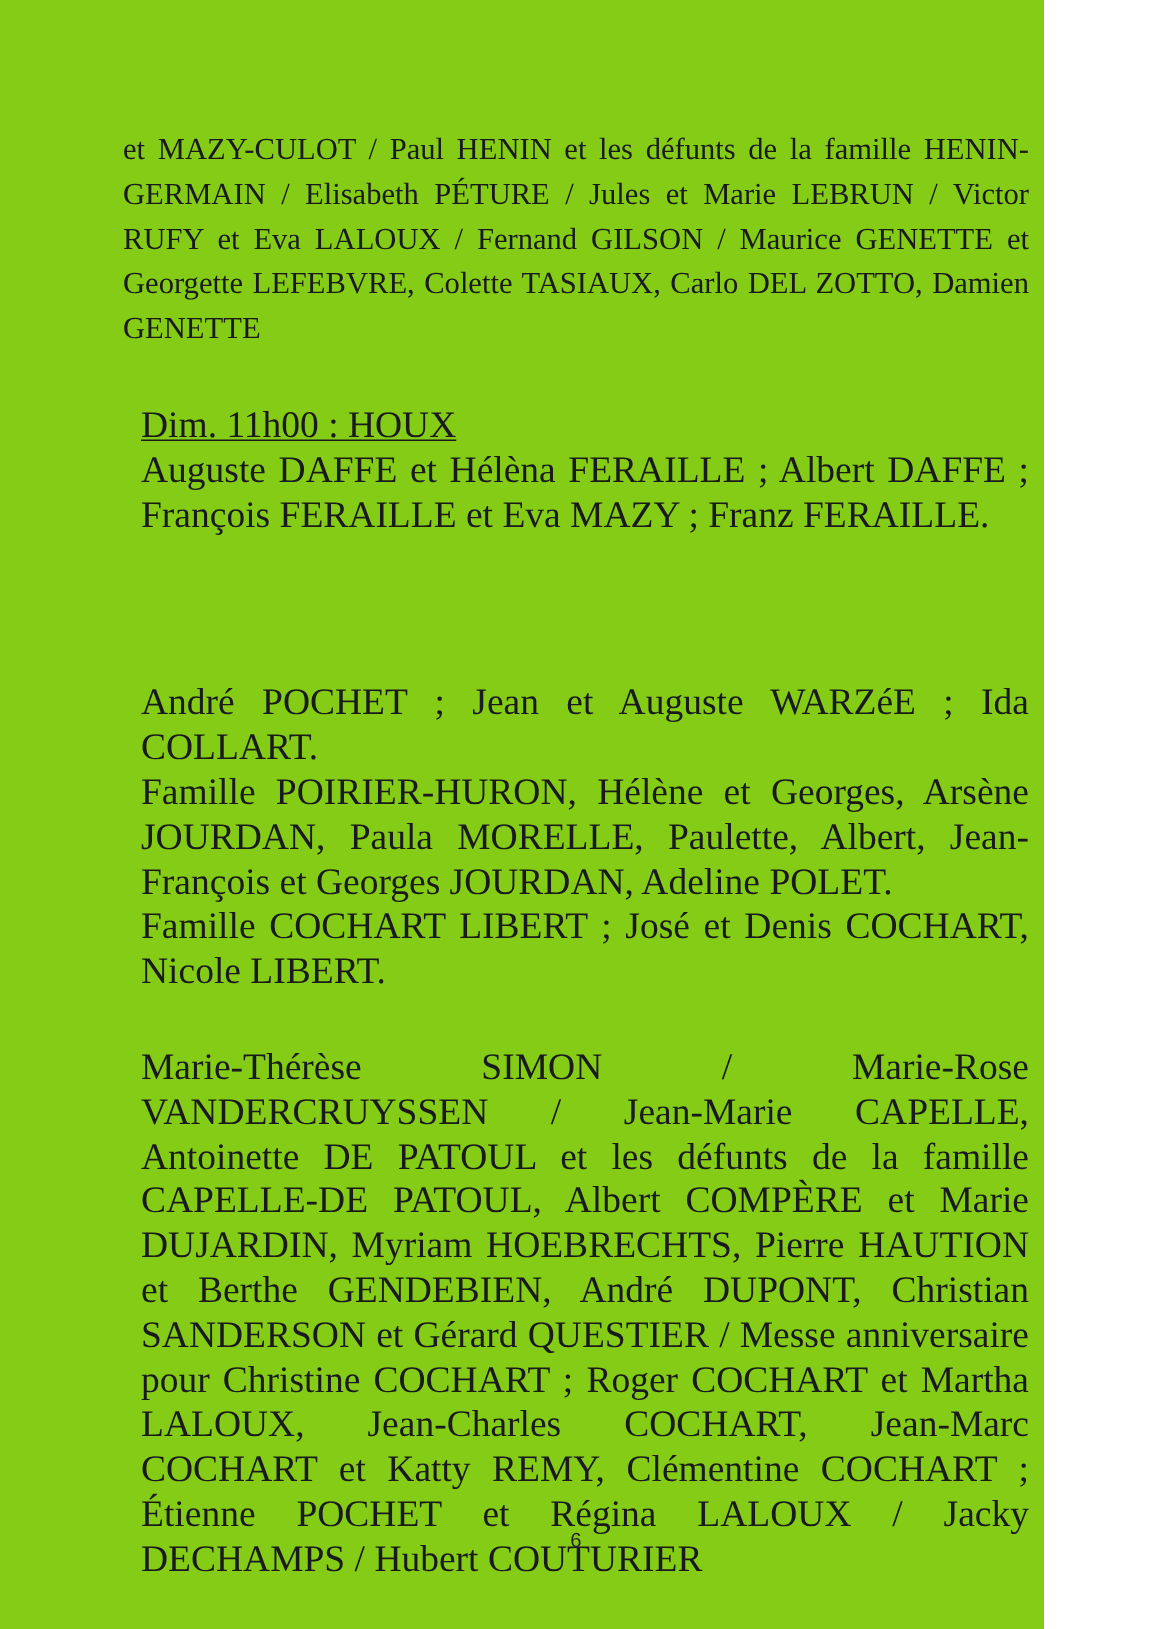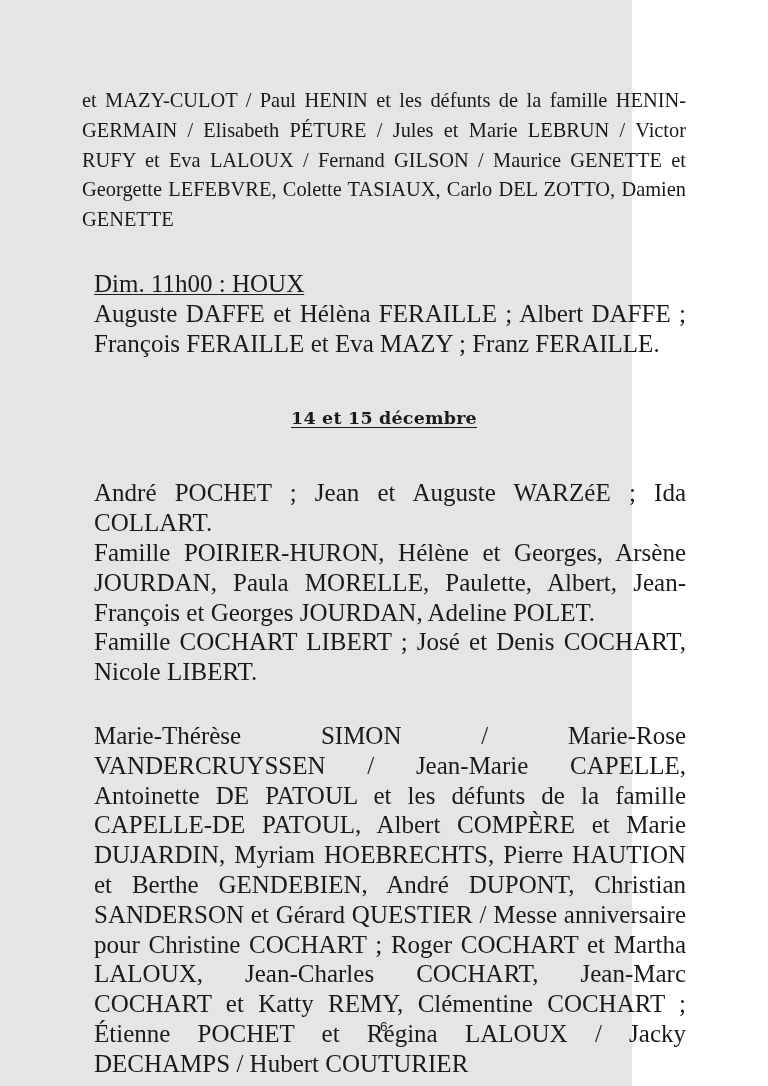--- a/index.html
+++ b/index.html
@@ -13,23 +13,23 @@
     position: relative;
     font-family: "Liberation Serif", "DejaVu Serif", serif;
     color: #1a1a1a;
     overflow: hidden;
   }
 
   #page {
     position: absolute;
     left: 0;
     top: 0;
-    width: 632px;
+    width: 696px;
     height: 1086px;
-    background: #e5e5e5;
+    background: #84cc16;
   }
 
   #content {
     position: absolute;
     left: 82px;
     top: 86px;
     width: 604px;
   }
 
   
@@ -135,25 +135,20 @@
 
     <div class="service">
       <div class="service-heading">
         <span>Dim. 11h00 : HOUX</span>
       </div>
       <p class="service-body">Auguste DAFFE et Hélèna FERAILLE ; Albert DAFFE ; François FERAILLE et Eva MAZY ; Franz FERAILLE.</p>
     </div>
 
     <div class="gap-lg"></div>
 
-    <div class="date-heading-wrap">
-      <div class="date-heading">
-        <span>14 et 15 décembre</span>
-      </div>
-    </div>
 
     <div class="gap-lg"></div>
 
     <div class="service">
       <p class="service-body">André POCHET ; Jean et Auguste WARZéE ; Ida COLLART.</p>
       <p class="service-body">Famille POIRIER-HURON, Hélène et Georges, Arsène JOURDAN, Paula MORELLE, Paulette, Albert, Jean-François et Georges JOURDAN, Adeline POLET.</p>
       <p class="service-body">Famille COCHART LIBERT ; José et Denis COCHART, Nicole LIBERT.</p>
     </div>
 
     <div class="gap-md"></div>

